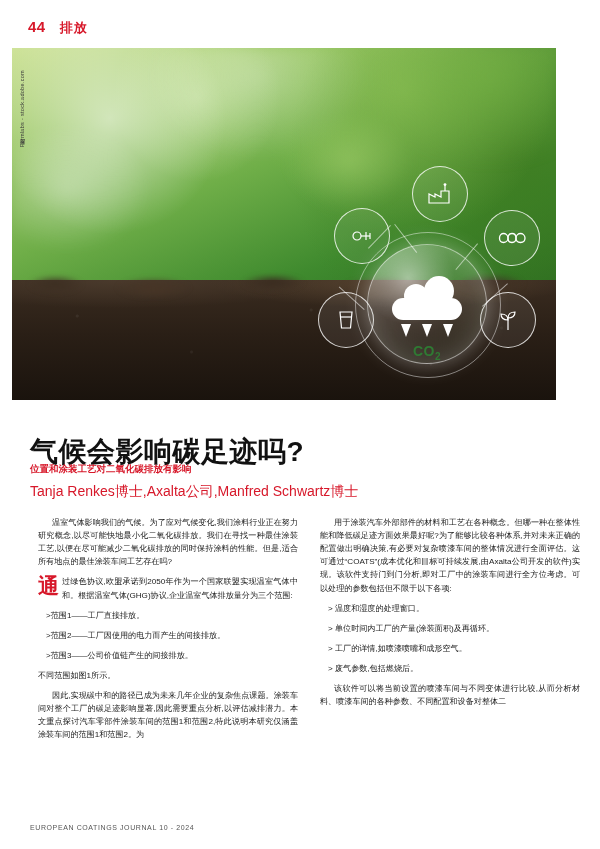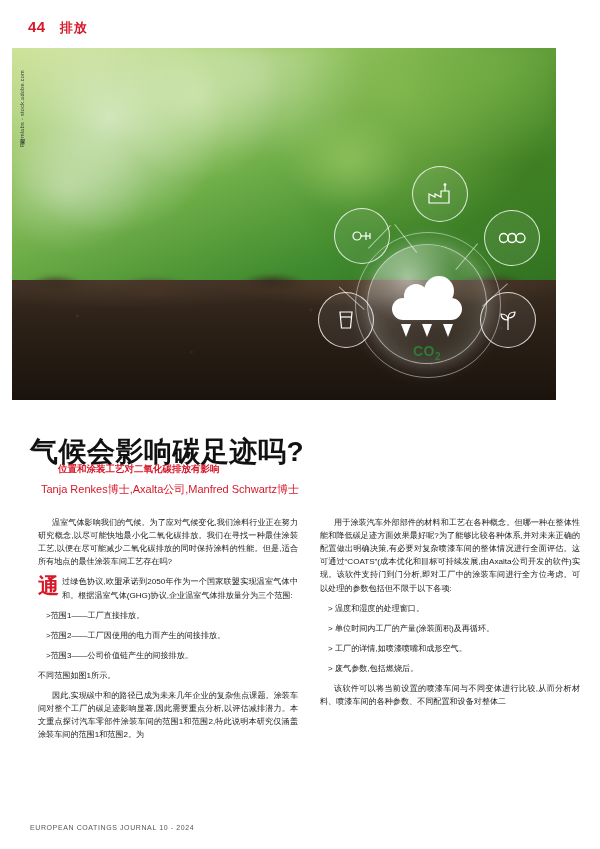--- a/index.html
+++ b/index.html
@@ -244,31 +244,29 @@
   
   .standfirst {
     position: absolute;
     left: 30px;
     top: 462px;
     width: 430px;
     font-size: 9.5px;
     font-weight: bold;
     color: #d7182a;
     line-height: 1.55;
-    margin-left: 28px;
   }
   .authors {
     position: absolute;
     left: 30px;
     top: 481px;
     width: 430px;
-    font-size: 11px;
+    font-size: 14px;
     color: #d7182a;
     line-height: 1.55;
-    margin-left: 11px;
   }
 
   
   .columns {
     position: absolute;
     left: 38px;
     top: 516px;
     width: 542px;
     height: 292px;
     display: flex;

